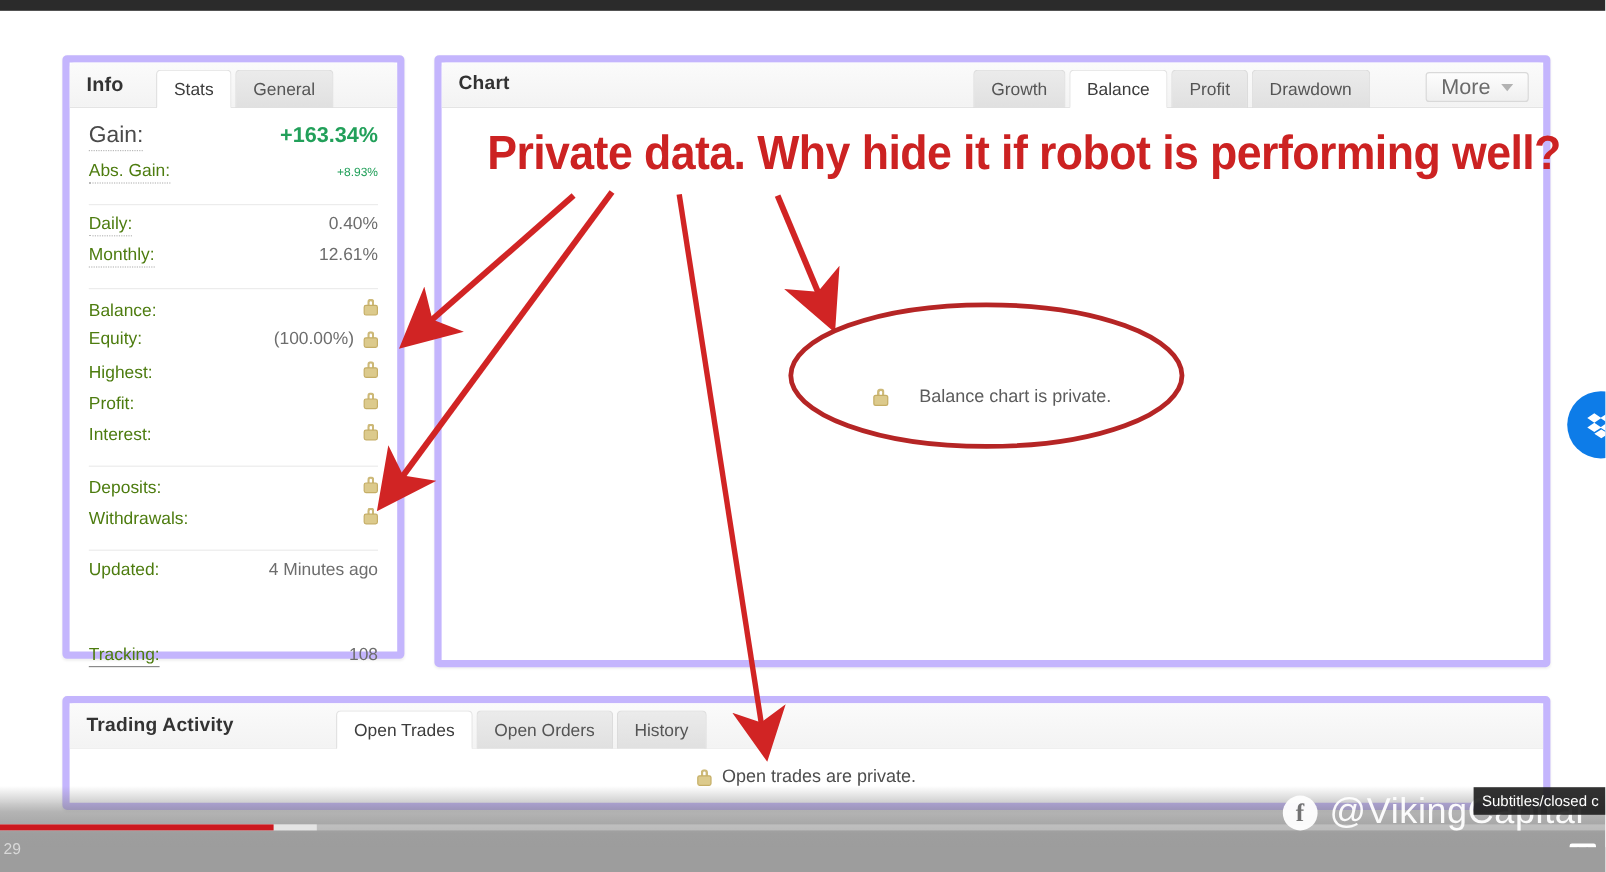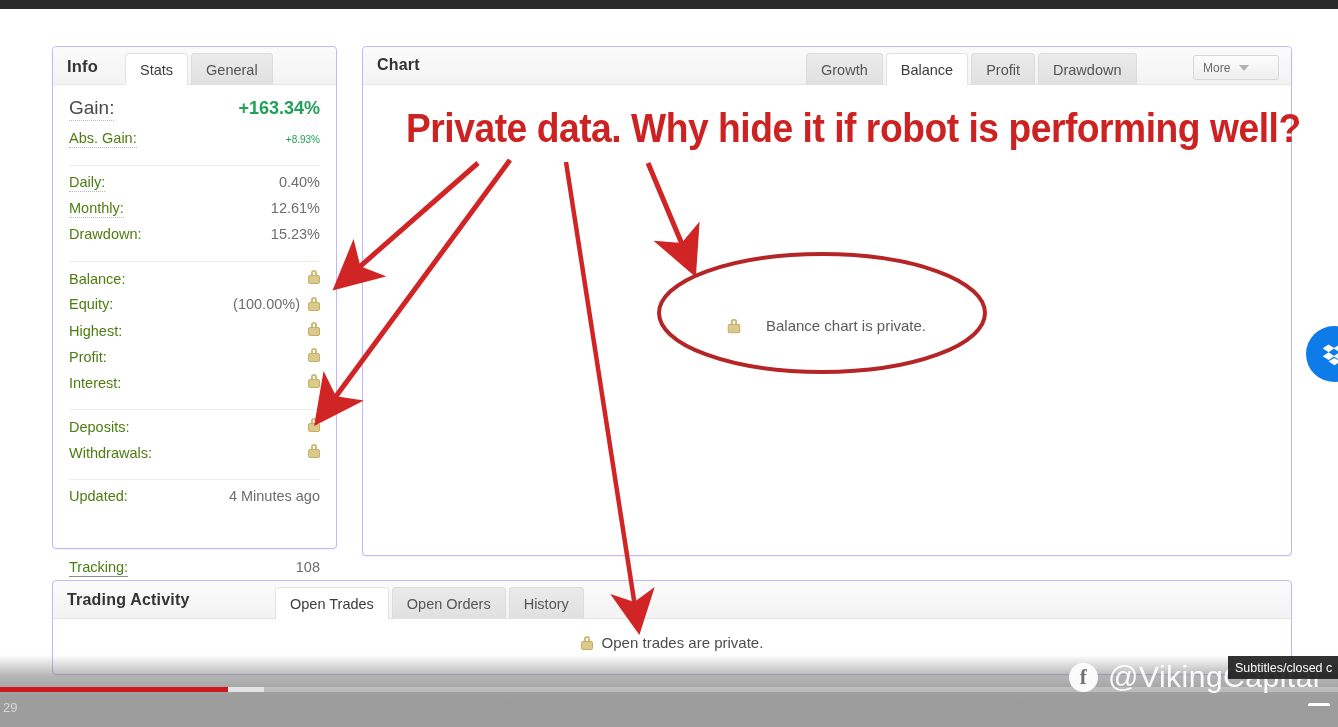--- a/index.html
+++ b/index.html
@@ -37,21 +37,21 @@
   .page-bg {
     position: absolute; left: 0; top: 9px;
     width: 1338px; height: 660px;
     background: #ffffff;
   }
 
   
   .panel {
     position: absolute;
     background: #ffffff;
-    border: 1px solid #c4b5fd;
+    border: 6px solid #c4b5fd;
     border-radius: 4px;
     box-shadow: 0 1px 2px rgba(0,0,0,0.06);
   }
   .panel-head {
     position: relative;
     height: 38px;
     background: linear-gradient(to bottom, #fbfbfb, #f3f3f3);
     border-bottom: 1px solid #e4e4e4;
     border-radius: 4px 4px 0 0;
   }
@@ -165,26 +165,26 @@
 
   
   #chart-panel { left: 362px; top: 46px; width: 930px; height: 510px; }
   #chart-tabs { left: 443px; }
   .more-btn {
     position: absolute;
     right: 12px; top: 8px;
     height: 25px;
     min-width: 86px;
     padding: 0 9px;
-    display: flex; align-items: center; justify-content: flex-start;
+    display: flex; align-items: center; justify-content: center;
     gap: 9px;
     background: linear-gradient(to bottom, #fdfdfd, #efefef);
     border: 1px solid #d9d9d9;
     border-radius: 3px;
-    font-size: 12px;
+    font-size: 18px;
     color: #6a6a6a;
   }
   .caret {
     width: 0; height: 0;
     border-left: 5px solid transparent;
     border-right: 5px solid transparent;
     border-top: 6px solid #b2b2b2;
   }
   .chart-body { position: relative; height: 470px; }
   .private-msg {
@@ -347,26 +347,20 @@
         <div class="row">
           <span class="lbl dotted">Daily:</span>
           <span class="val-wrap">
             <span class="val">0.40%</span>
           </span>
         </div>
         <div class="row">
           <span class="lbl dotted">Monthly:</span>
           <span class="val-wrap">
             <span class="val">12.61%</span>
-          </span>
-        </div>
-        <div class="row">
-          <span class="lbl">Drawdown:</span>
-          <span class="val-wrap">
-            <span class="val">15.23%</span>
           </span>
         </div>
         <div class="sep"></div>
         <div class="row">
           <span class="lbl">Balance:</span>
           <span class="val-wrap">
             <span class="lock">
               <span class="shackle"></span>
               <span class="body"></span>
             </span>

